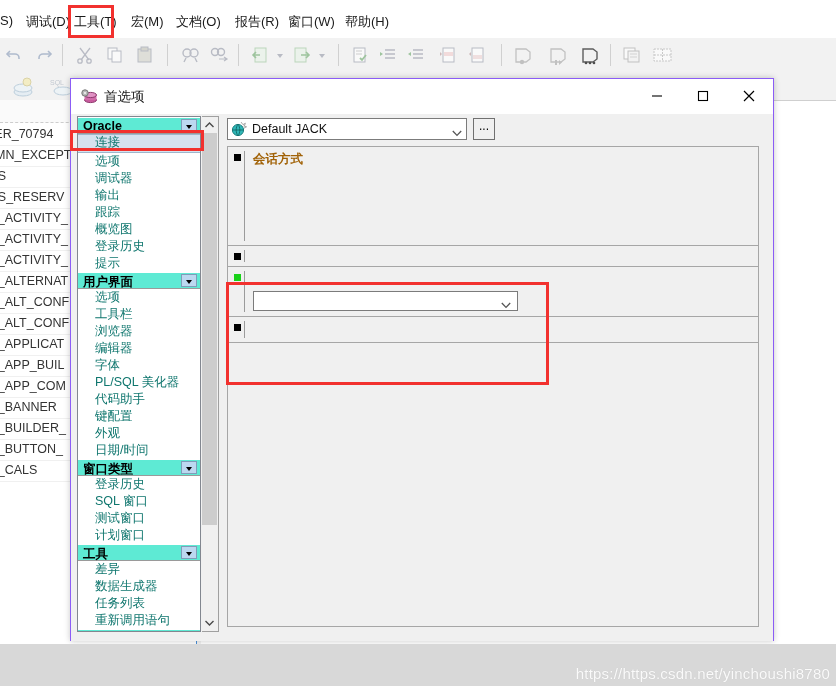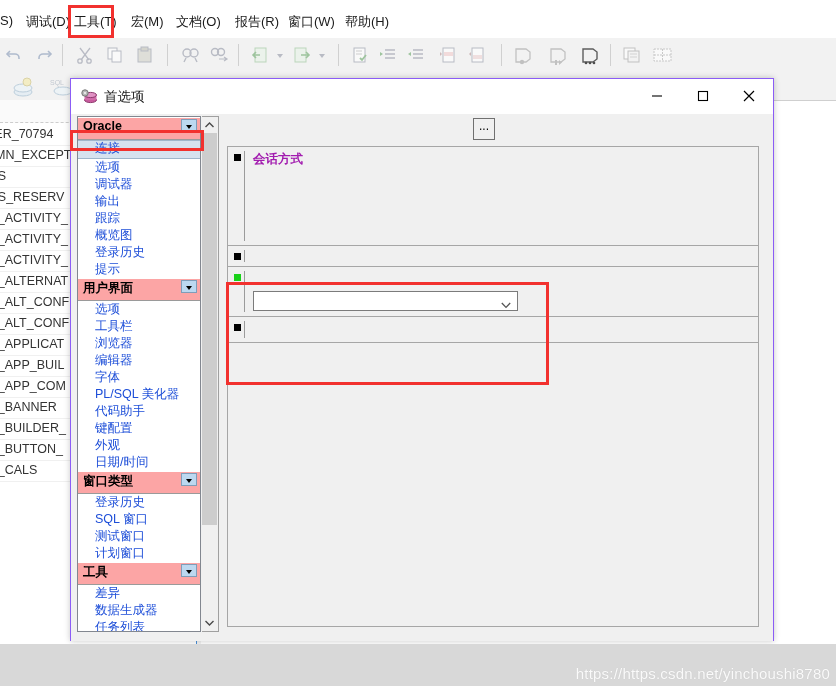--- a/index.html
+++ b/index.html
@@ -163,22 +163,22 @@
     position: absolute;
     left: 6px; top: 2px;
     width: 124px; height: 516px;
     background: #ffffff;
     border: 1px solid #828790;
     box-sizing: border-box;
     overflow: hidden;
   }
   .tree-group {
     position: relative;
-    height: 23px;
-    background: #fca5a5;
+    height: 17px;
+    background: #5eead4;
     border-top: 1px solid #ffffff;
     border-bottom: 1px solid #9a9a9a;
     box-sizing: border-box;
   }
   .tree-group .tg-label {
     position: absolute;
     left: 5px; top: 1px;
     font-weight: bold;
     font-size: 12.5px;
     color: #000;
@@ -198,21 +198,21 @@
     border-left:3.5px solid transparent;
     border-right:3.5px solid transparent;
     border-top:4px solid #000;
   }
   .tree-item {
     position: relative;
     height: 17px;
     padding-left: 17px;
     font-size: 12.5px;
     line-height: 17px;
-    color: #1d4ed8;
+    color: #0f766e;
     white-space: nowrap;
     font-family: "Liberation Sans", sans-serif;
     background: #ffffff;
   }
   .tree-item.selected {
     background: #d6e2ef;
     border-top: 1px solid #9fb6cc;
     border-bottom: 1px solid #9fb6cc;
     line-height: 15px;
   }
@@ -304,21 +304,21 @@
     position: absolute;
     left: 16px; top: 4px;
     bottom: 4px;
     width: 1px;
     background: #9b9b9b;
   }
   .grp .glabel {
     position: absolute;
     left: 25px; top: 4px;
     font-size: 12.5px;
-    color: #a21caf;
+    color: #a16207;
     white-space: nowrap;
     font-family: "Liberation Sans", sans-serif;
   }
   .grp .glabel.bold { font-weight: bold; }
 
   .combo {
     position: absolute;
     background: #ffffff;
     border: 1px solid #7b7b7b;
     box-sizing: border-box;
@@ -693,20 +693,35 @@
       <div id="sb-thumb"></div>
       <div class="sb-btn" style="top:498px">
         <svg width="9" height="6" viewBox="0 0 9 6">
             <path d="M0.5 1 L4.5 5 L8.5 1" fill="none" stroke="#4a4a4a" stroke-width="1.4"></path>
           </svg>
       </div>
     </div>
 
     <div id="right-panel">
 
+      <div id="conn-select">
+        <span id="conn-icon">
+          <svg width="16" height="16" viewBox="0 0 16 16">
+            <circle cx="7" cy="9" r="5.6" fill="#2fb7b7" stroke="#1d7f7f"></circle>
+            <path d="M1.6 9 h10.8 M7 3.4 c2.4 2.6 2.4 8.6 0 11.2 M7 3.4 c-2.4 2.6 -2.4 8.6 0 11.2" fill="none" stroke="#0f5f5f" stroke-width=".8"></path>
+            <path d="M10 1 l2 2.6 2.4 -1.4 -1 3 2.2 .6 -2.6 1.4" fill="#e8e8e8" stroke="#7a7a7a" stroke-width=".6"></path>
+          </svg>
+        </span>
+        <span id="conn-text">Default JACK</span>
+        <span id="conn-arrow">
+          <svg width="10" height="7" viewBox="0 0 10 7">
+              <path d="M0.8 1 L5 5.4 L9.2 1" fill="none" stroke="#555" stroke-width="1.3"></path>
+            </svg>
+        </span>
+      </div>
 
       <div id="conn-ellipsis">...</div>
 
       <div id="content-box">
           <div class="grp" style="height: 99px;">
             <span class="bullet"></span>
             <span class="vline"></span>
             <span class="glabel bold">会话方式</span>
           </div>
           <div class="grp" style="height: 21px;">

